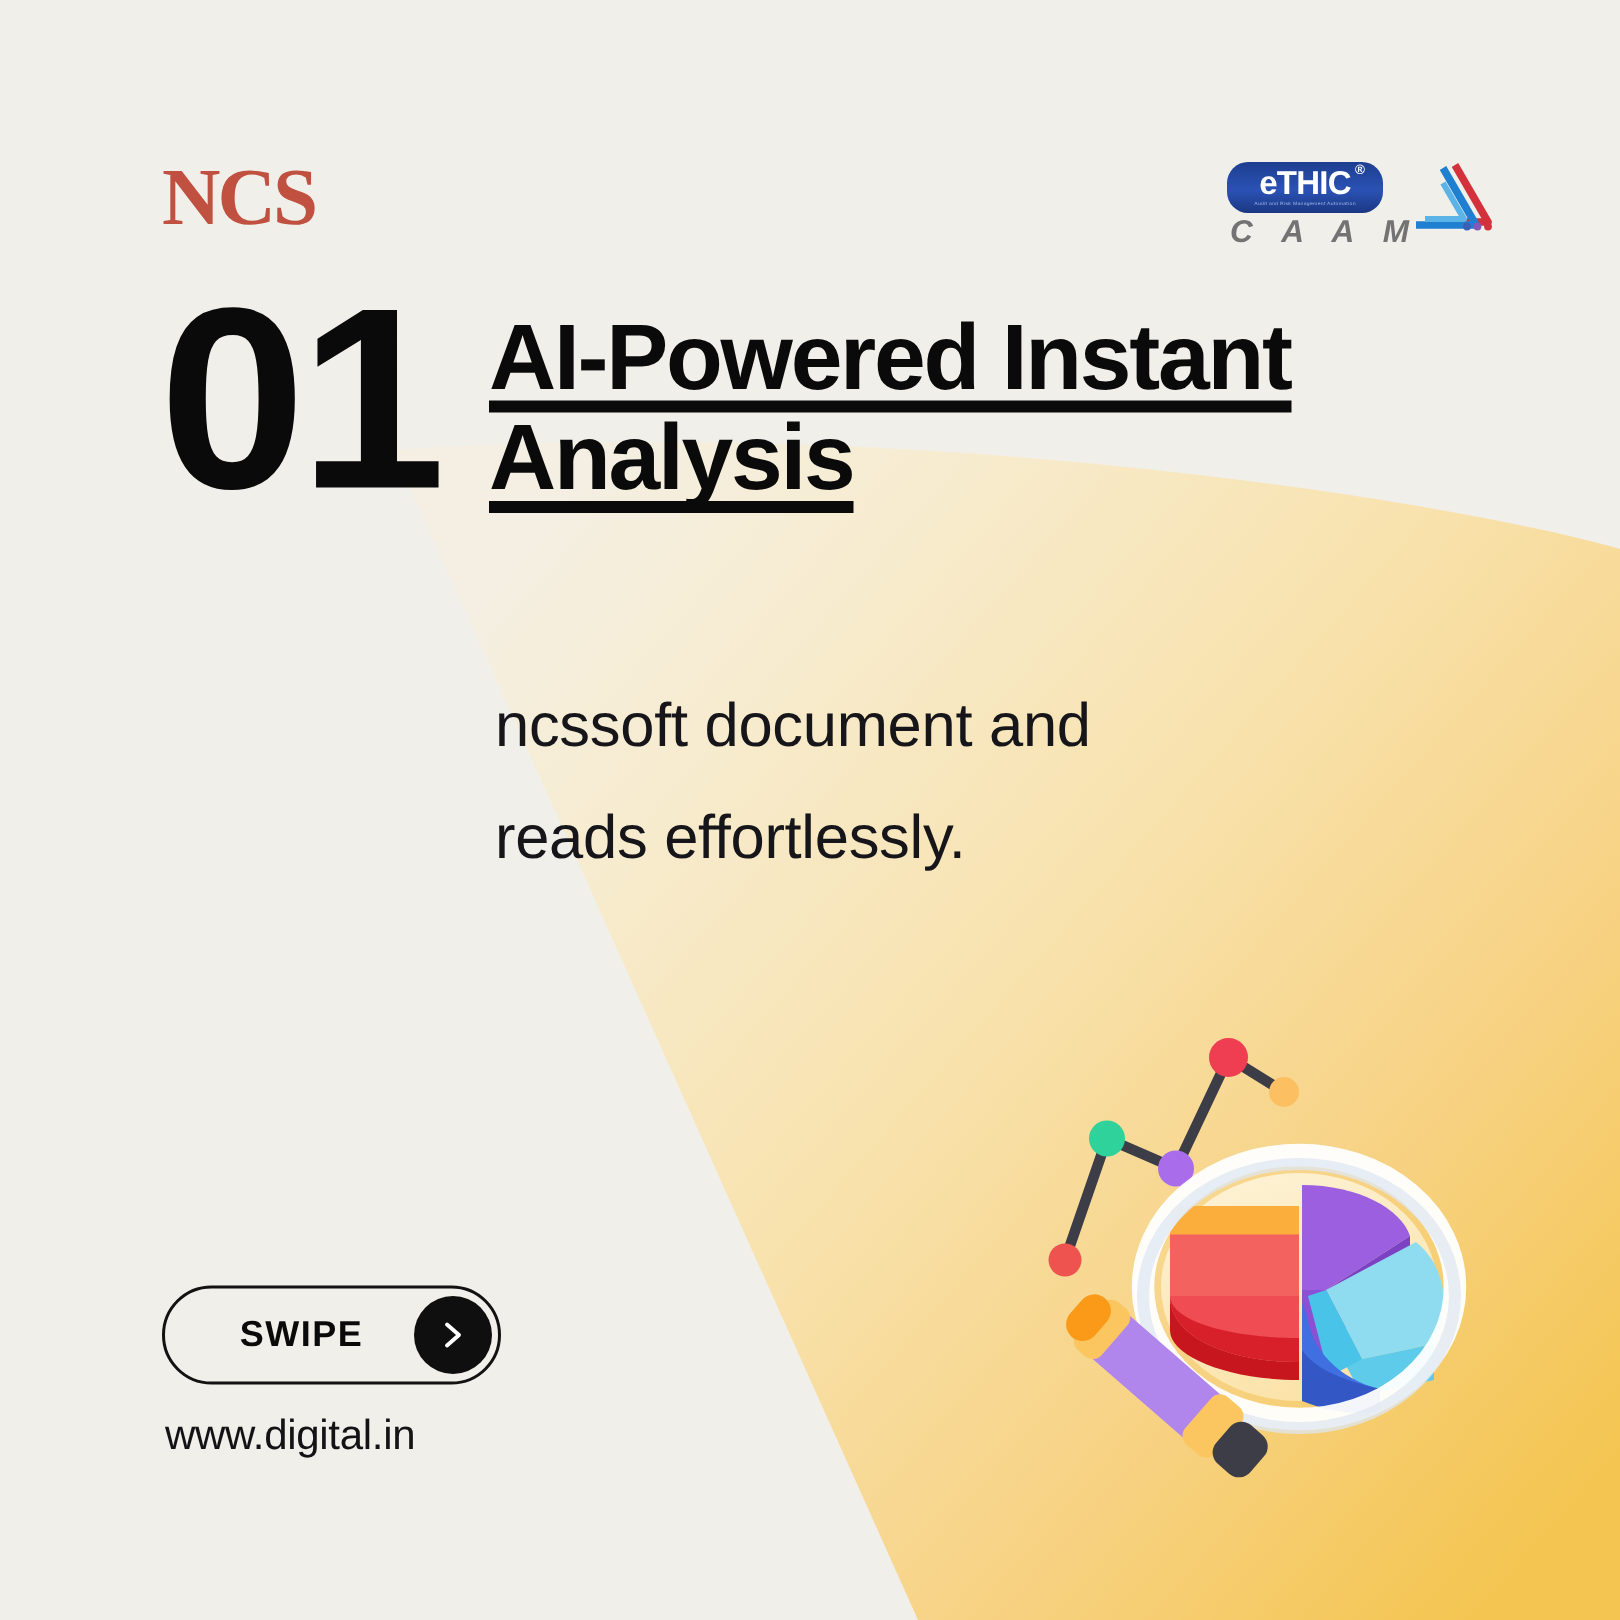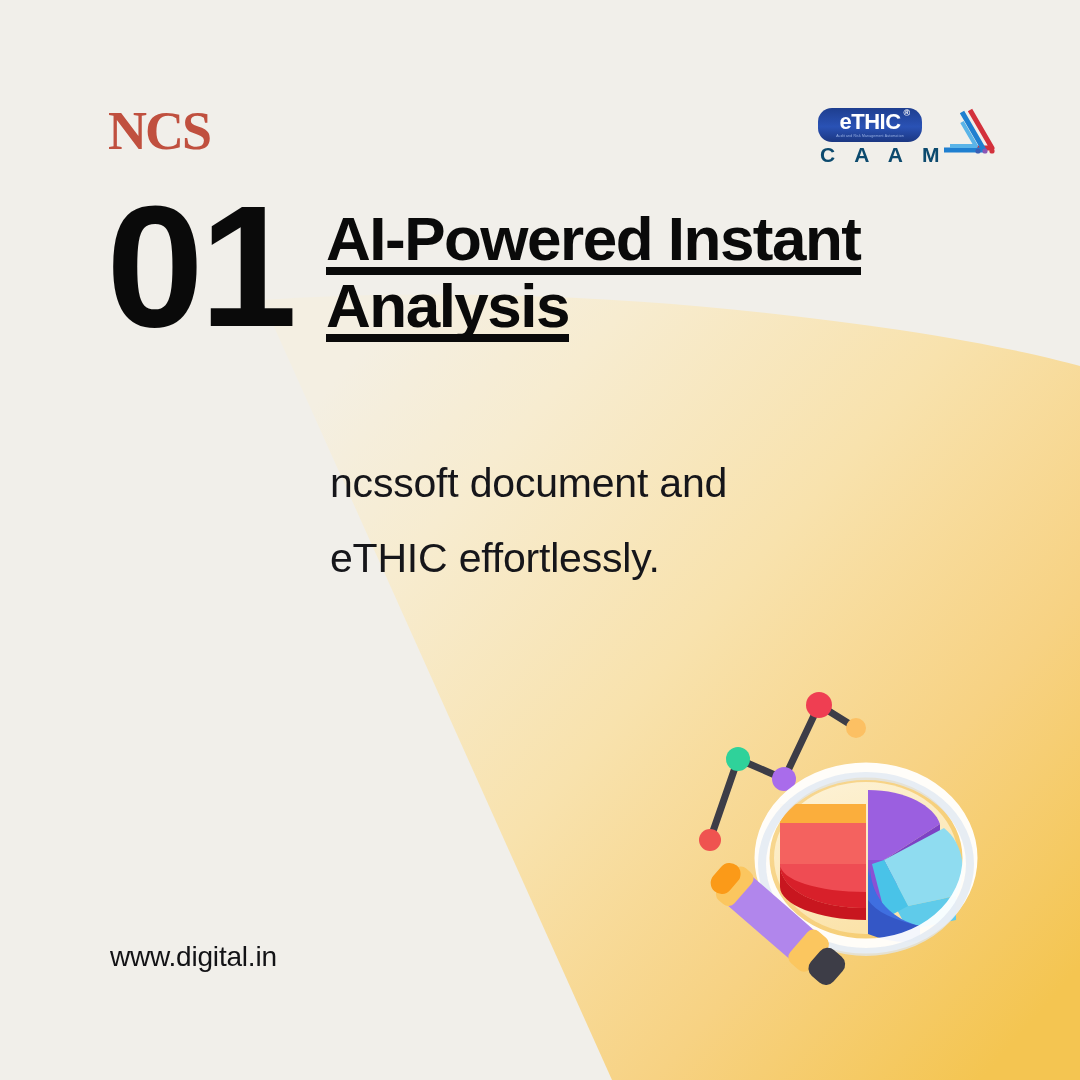--- a/index.html
+++ b/index.html
@@ -34,21 +34,21 @@
     color:#ffffff;font-size:22px;font-weight:700;line-height:1;
     letter-spacing:-0.5px;position:relative;font-family:"Liberation Sans",sans-serif;
   }
   .ethic-reg{position:absolute;top:-2px;right:-9px;font-size:9px;font-weight:700;}
   .ethic-micro{
     color:#9db6e8;font-size:3.4px;letter-spacing:0.2px;line-height:1;
     margin-top:2px;transform:scale(1,0.9);white-space:nowrap;
   }
   .caam-word{
     position:absolute;left:2px;top:36px;
-    color:#0c4a6e;font-size:21px;font-weight:800;
+    color:#737373;font-size:21px;font-weight:800;font-style:italic;
     letter-spacing:7px;line-height:1;font-family:"Liberation Sans",sans-serif;
   }
   .caam-mark{position:absolute;left:118px;top:-2px;}
 
   
   .num-01{
     position:absolute;left:108px;top:196px;z-index:5;
     font-size:172px;font-weight:900;color:#0a0a0a;line-height:0.82;
     letter-spacing:-4px;font-family:"Liberation Sans",sans-serif;
     transform:scaleX(1.02);
@@ -146,21 +146,21 @@
 
   <div class="num-01">01</div>
 
   <div class="headline">
     <span class="hl-line">AI-Powered Instant</span>
     <span class="hl-line">Analysis</span>
   </div>
 
   <div class="body-copy">
     <div>ncssoft document and</div>
-    <div>eTHIC effortlessly.</div>
+    <div>reads effortlessly.</div>
   </div>
 
   <div class="illus">
     <svg width="340" height="340" viewBox="0 0 340 340" aria-hidden="true">
       <defs>
         <linearGradient id="lensGlass" x1="0" y1="0" x2="0.4" y2="1">
           <stop offset="0%" stop-color="#fdf3d8"></stop>
           <stop offset="100%" stop-color="#fbe3aa"></stop>
         </linearGradient>
       </defs>
@@ -211,16 +211,24 @@
       <g transform="rotate(41 130 272)">
         <rect x="36" y="254" width="118" height="38" rx="19" fill="#b186ec"></rect>
         <rect x="132" y="252" width="26" height="42" rx="8" fill="#fbc65f"></rect>
         <rect x="36" y="252" width="22" height="42" rx="8" fill="#fbc65f"></rect>
         <rect x="24" y="256" width="22" height="34" rx="11" fill="#fb9a18"></rect>
         <rect x="154" y="256" width="30" height="34" rx="10" fill="#3d3d47"></rect>
       </g>
     </svg>
   </div>
 
+  <div class="swipe-pill">
+    <span class="swipe-label">SWIPE</span>
+    <span class="swipe-knob">
+      <svg width="22" height="22" viewBox="0 0 22 22" aria-hidden="true">
+        <polyline points="7,4 15,11 7,18" fill="none" stroke="#ffffff" stroke-width="2.6" stroke-linecap="round" stroke-linejoin="round"></polyline>
+      </svg>
+    </span>
+  </div>
 
   <div class="website">www.digital.in</div>
 
 </div>
 
 </body></html>

